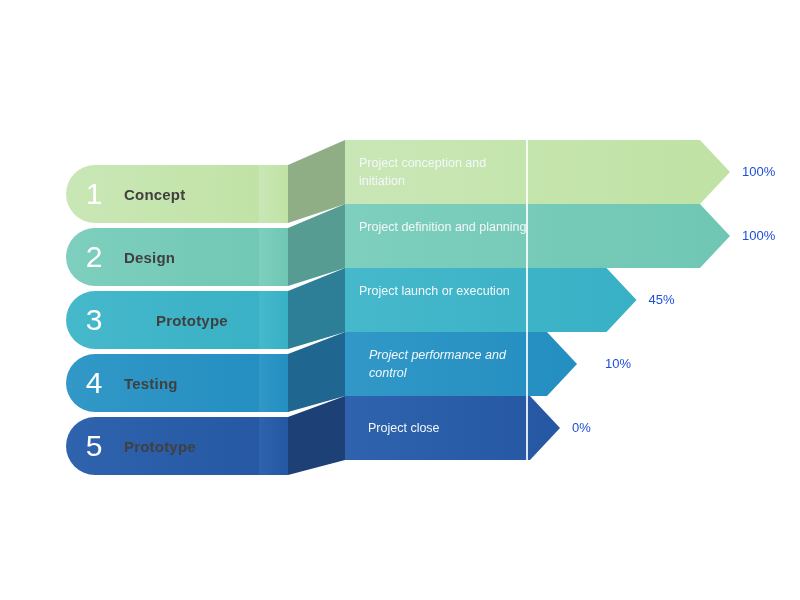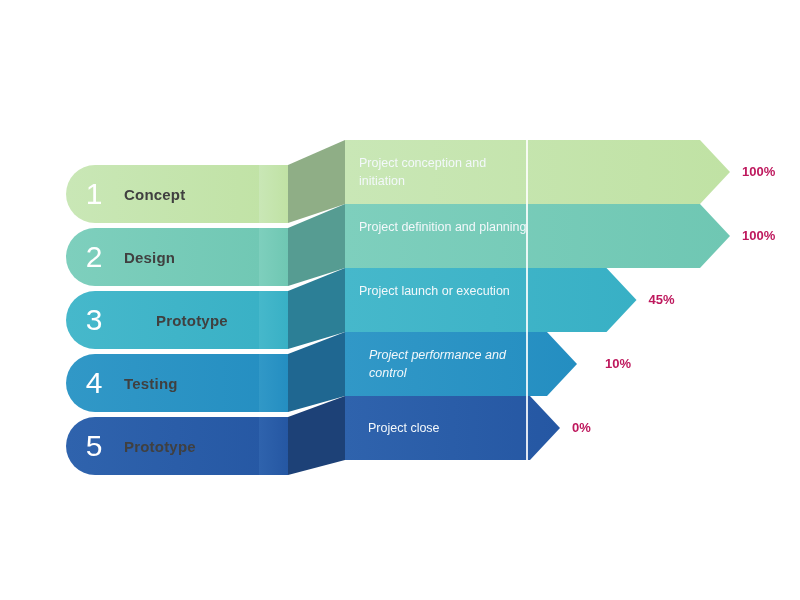--- a/index.html
+++ b/index.html
@@ -46,22 +46,22 @@
     position: absolute;
     font-size: 12.5px;
     font-weight: 400;
     color: #f3f8fb;
     line-height: 1.45;
     width: 170px;
   }
   .pct-label {
     position: absolute;
     font-size: 13px;
-    font-weight: 700;
-    color: #be185d;
+    font-weight: 400;
+    color: #1d4ed8;
     line-height: 1;
     white-space: nowrap;
   }
 </style>
 </head>
 <body>
 
 <div id="infographic">
   <svg id="stage-svg" viewBox="0 0 800 600">
     <defs>

